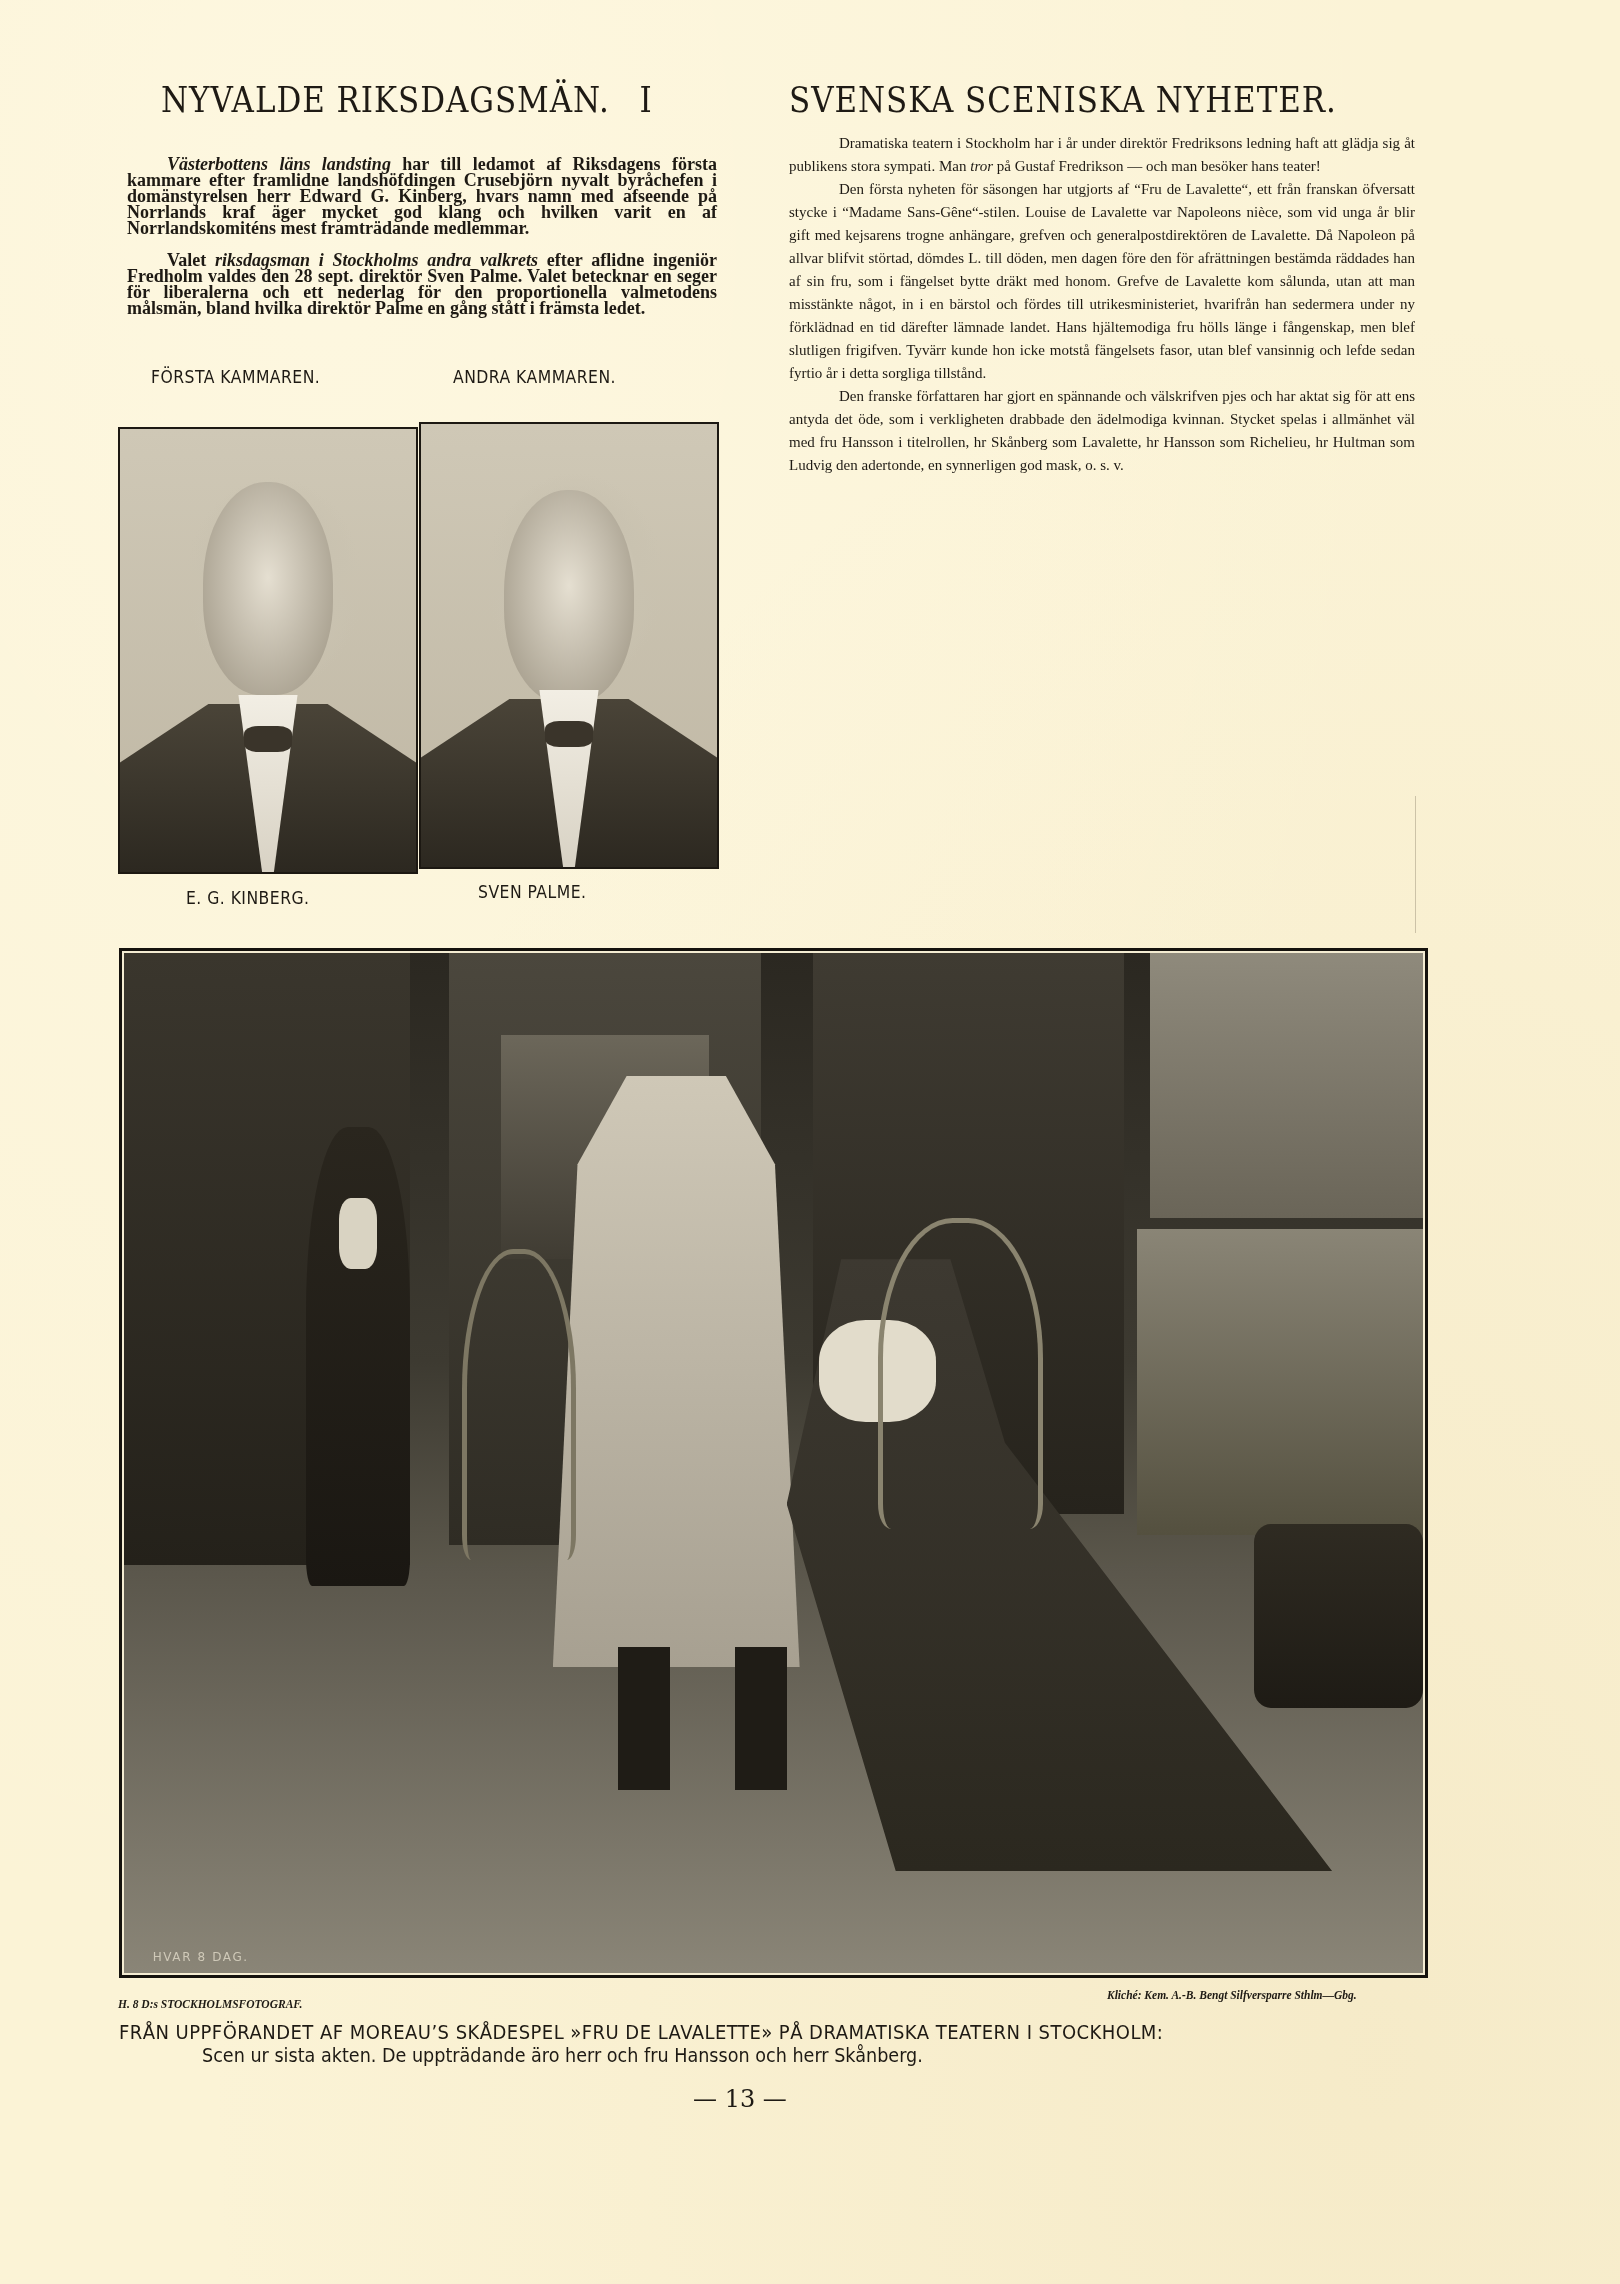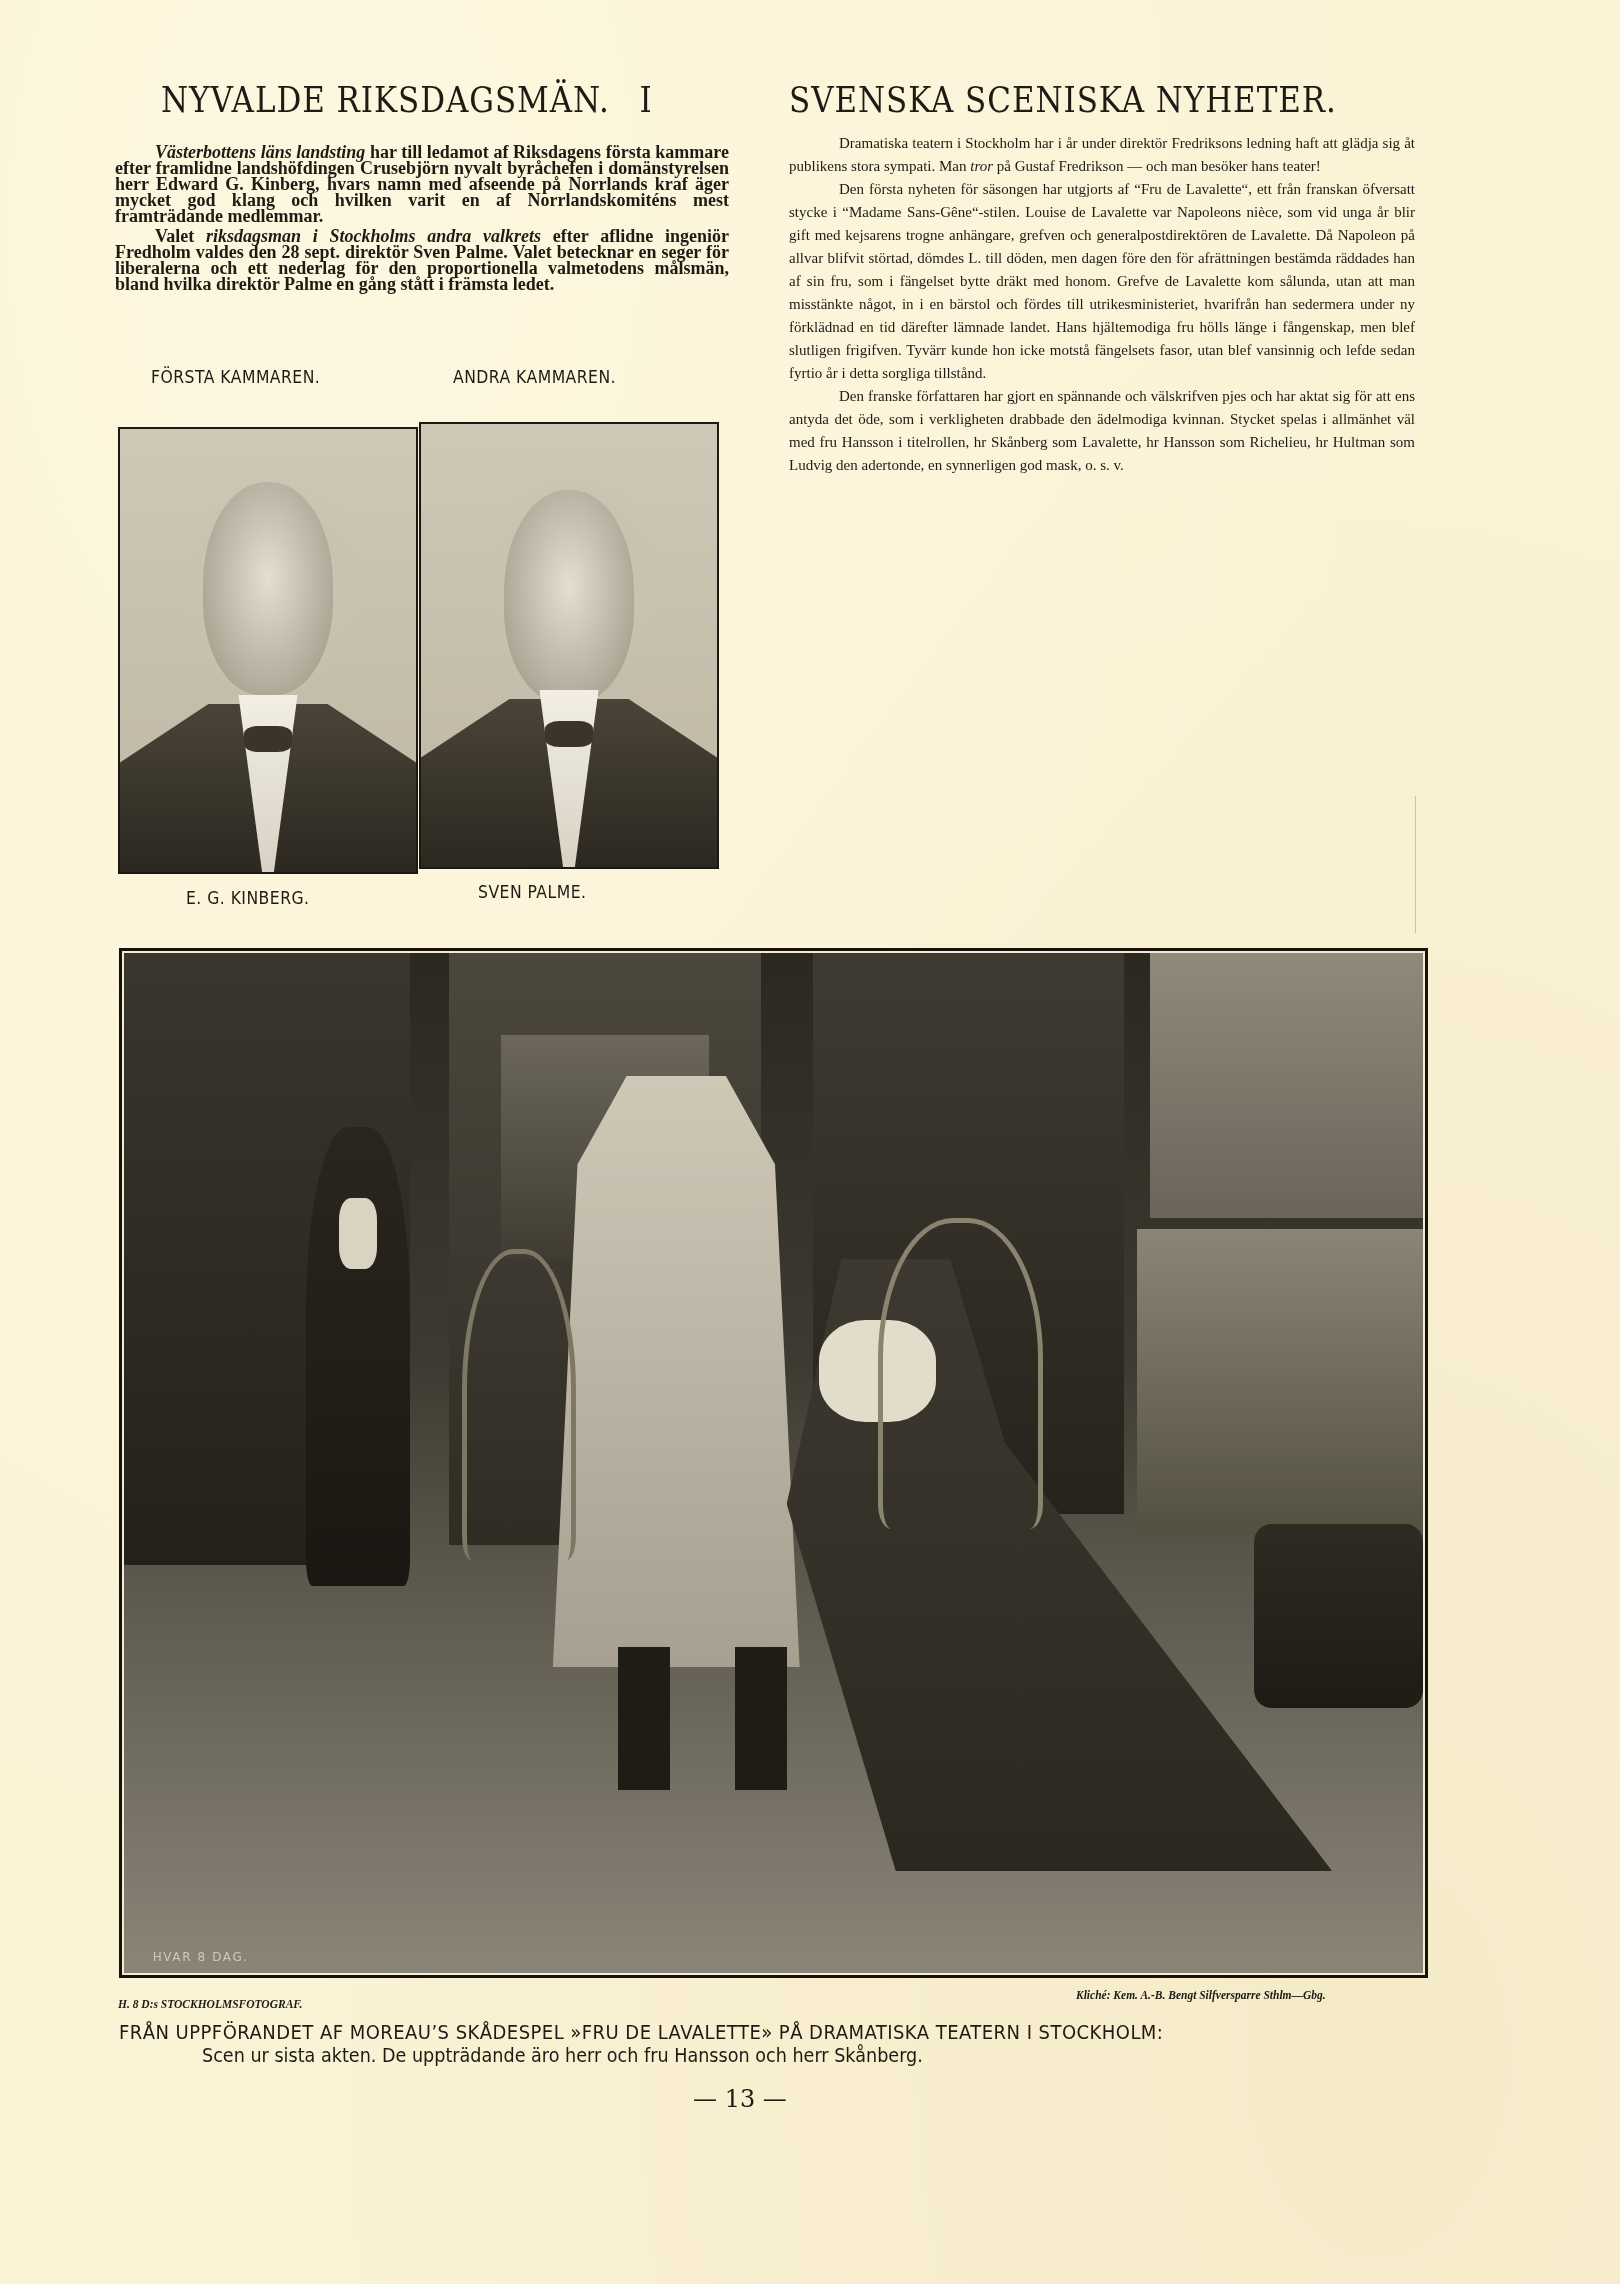--- a/index.html
+++ b/index.html
@@ -22,21 +22,21 @@
     transform: scaleX(0.86); transform-origin:left top;
     white-space:nowrap; line-height:1;
   }
 
   
   .col {
     font-family: "Liberation Serif", serif;
     text-align:justify;
   }
   .col-left { font-size:18px; line-height:16px; font-weight:bold; }
-  .col-left .p { text-indent:40px; margin:4px; }
+  .col-left .p { text-indent:40px; margin:16px; }
   .col-right { font-size:15px; line-height:23px; }
   .col-right .p { text-indent:50px; margin:0; }
   em { font-style:italic; }
 
   .smallcaps {
     font-family: "DejaVu Sans", sans-serif;
     font-size:17px; letter-spacing:0.5px; white-space:nowrap;
     transform:scaleX(0.92); transform-origin:left top;
   }
 
@@ -176,19 +176,19 @@
     <div class="fig" style="left:51%; top:30%; width:42%; height:60%; background:linear-gradient(#3d3931,#2b281f); clip-path:polygon(10% 0,30% 0,40% 30%,100% 100%,20% 100%,0 40%);"></div>
     <div class="fig" style="left:53.5%; top:36%; width:9%; height:10%; background:#e2dccb; border-radius:40%;"></div>
     <div class="fig" style="left:58%; top:26%; width:12%; height:30%; border:5.5px solid #8a846f; border-radius:45% 45% 8% 8%; border-bottom:none;"></div>
     <div class="fig" style="left:26%; top:29%; width:8%; height:30%; border:5px solid #7d7763; border-radius:45% 45% 8% 8%; border-bottom:none;"></div>
     <div class="fig" style="left:87%; top:56%; width:13%; height:18%; background:linear-gradient(#2f2b22,#1e1b15); border-radius:10%;"></div>
     <div class="signature">HVAR 8 DAG.</div>
   </div>
 </div>
 
 <div class="abs credit" style="left:118px; top:1998px;">H. 8 D:s STOCKHOLMSFOTOGRAF.</div>
-<div class="abs credit" style="left:1076px; top:1989px;">Kliché: Kem. A.-B. Bengt Silfversparre Sthlm—Gbg.</div>
+<div class="abs credit" style="left:1107px; top:1989px;">Kliché: Kem. A.-B. Bengt Silfversparre Sthlm—Gbg.</div>
 
 <div class="abs caption-main" style="left:119px; top:2020px;">FRÅN UPPFÖRANDET AF MOREAU’S SKÅDESPEL »FRU DE LAVALETTE» PÅ DRAMATISKA TEATERN I STOCKHOLM:</div>
 <div class="abs caption-sub" style="left:202px; top:2043px;">Scen ur sista akten. De uppträdande äro herr och fru Hansson och herr Skånberg.</div>
 
 <div class="abs page-num" style="left:693px; top:2085px;">— 13 —</div>
 
 
 </body></html>

